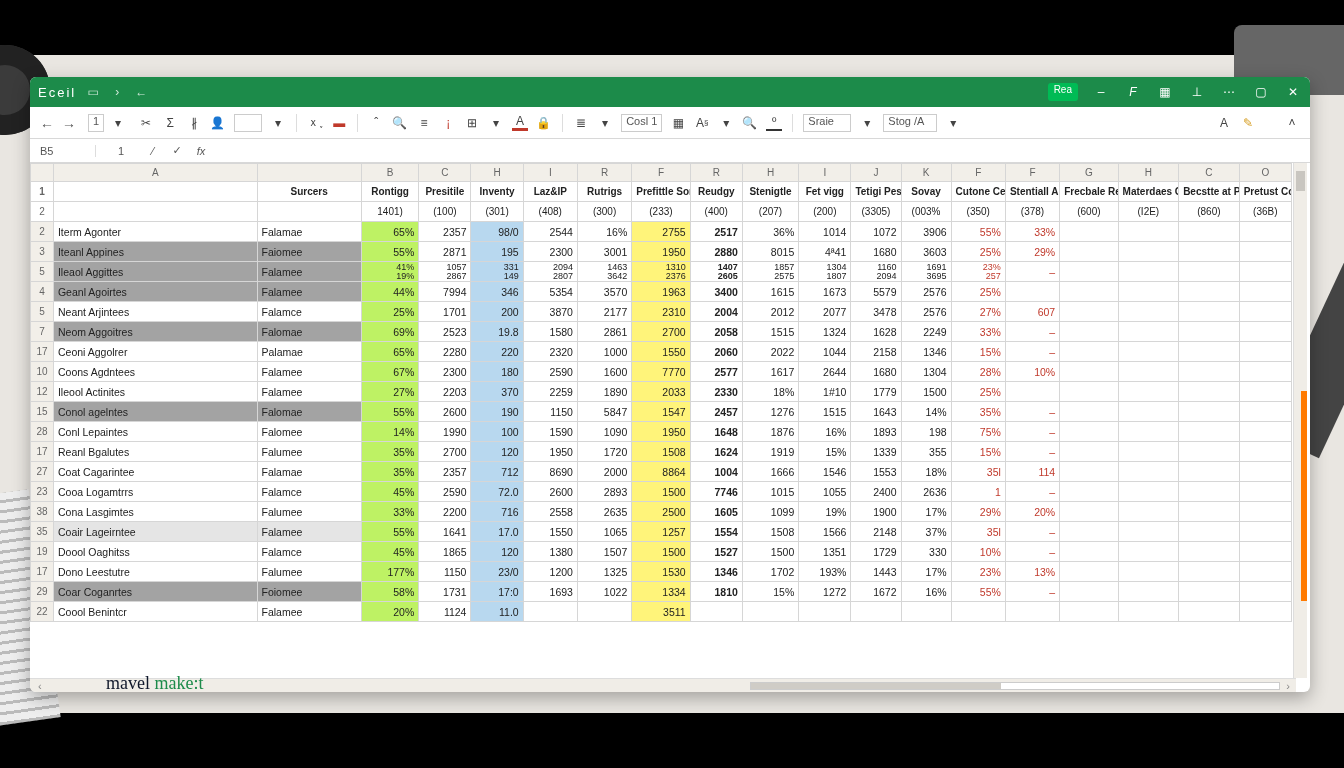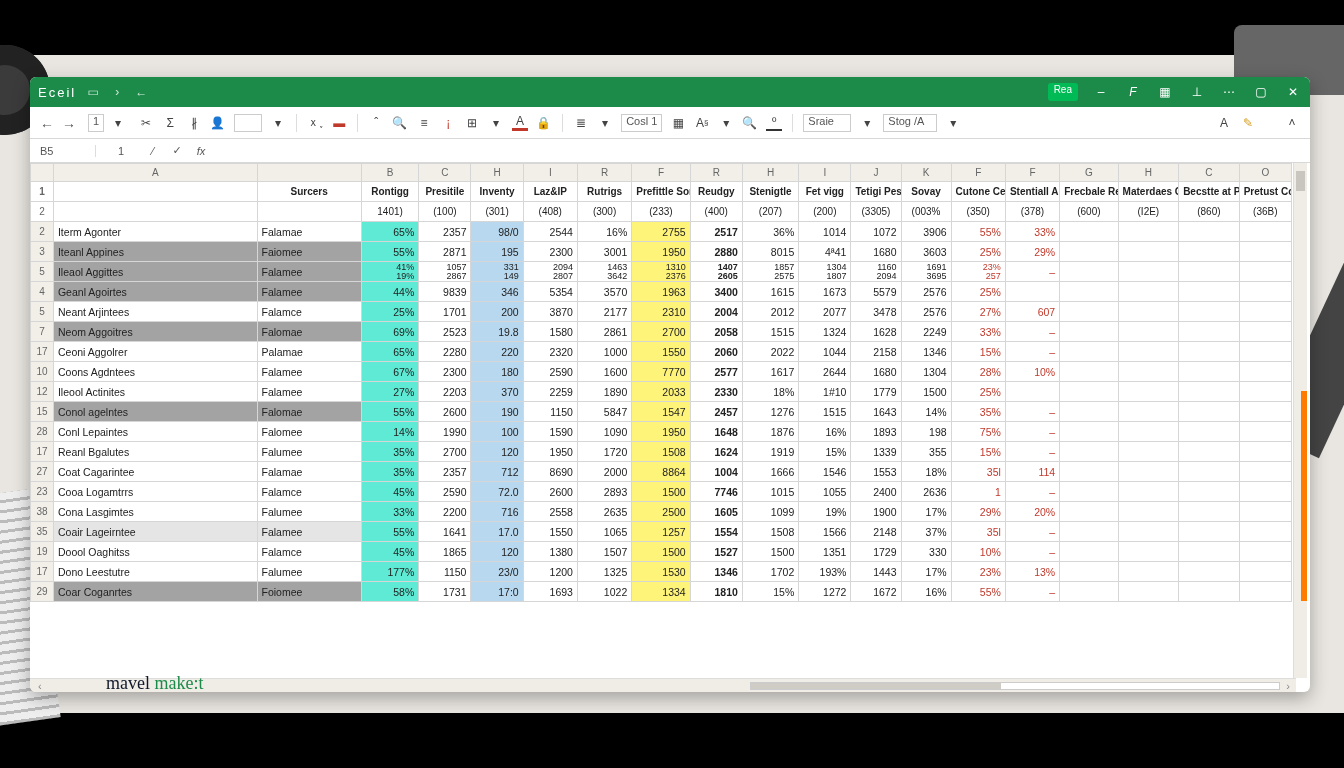--- a/index.html
+++ b/index.html
@@ -87,21 +87,21 @@
   }
   .sheet thead th.colhdr{
     background:#f2efe9; text-align:center; color:#666; font-size:10px; font-weight:normal;
     height:18px;
   }
   .sheet .label-col{ text-align:left; }
   .sheet .hdr-row td{ background:#fff; font-weight:bold; text-align:center; font-size:10px;}
   .sheet .hdr-row2 td{ background:#fff; text-align:center; font-size:10px;}
   .colA{ width:195px; }
   .colB{ width:100px; }
-  .colP{ width:55px; background:#5eead4;}
+  .colP{ width:55px; background:#bef264;}
   .colC{ width:50px;}
   .colH{ width:48px; background:#b8d8ef; text-align:center;}
   .colI{ width:52px;}
   .colR{ width:52px;}
   .colPS{ width:54px; background:#fff47a;}
   .colRe{ width:50px;font-weight:bold;}
   .colSt{ width:52px;}
   .colFV{ width:50px;}
   .colTP{ width:48px;}
   .colSo{ width:48px;}
@@ -421,21 +421,21 @@
               <td class="colFR"></td>
               <td class="colMC"></td>
               <td class="colBP"></td>
               <td class="colPC"></td>
             </tr>
             <tr class="row-orange">
               <td class="rowhdr">4</td>
               <td class="label-col colA">Geanl Agoirtes</td>
               <td class="label-col catB colB">Falamee</td>
               <td class="colP">44%</td>
-              <td class="colC">9839</td>
+              <td class="colC">7994</td>
               <td class="colH">346</td>
               <td class="colI">5354</td>
               <td class="colR">3570</td>
               <td class="colPS">1963</td>
               <td class="colRe">3400</td>
               <td class="colSt">1615</td>
               <td class="colFV">1673</td>
               <td class="colTP">5579</td>
               <td class="colSo">2576</td>
               <td class="colCu redtxt">25%</td>
@@ -763,20 +763,42 @@
               <td class="colI">1693</td>
               <td class="colR">1022</td>
               <td class="colPS">1334</td>
               <td class="colRe">1810</td>
               <td class="colSt">15%</td>
               <td class="colFV">1272</td>
               <td class="colTP">1672</td>
               <td class="colSo">16%</td>
               <td class="colCu redtxt">55%</td>
               <td class="colSA redtxt">–</td>
+              <td class="colFR"></td>
+              <td class="colMC"></td>
+              <td class="colBP"></td>
+              <td class="colPC"></td>
+            </tr>
+            <tr>
+              <td class="rowhdr">22</td>
+              <td class="label-col colA">Coool Benintcr</td>
+              <td class="label-col catB colB">Falamee</td>
+              <td class="colP">20%</td>
+              <td class="colC">1124</td>
+              <td class="colH">11.0</td>
+              <td class="colI"></td>
+              <td class="colR"></td>
+              <td class="colPS">3511</td>
+              <td class="colRe"></td>
+              <td class="colSt"></td>
+              <td class="colFV"></td>
+              <td class="colTP"></td>
+              <td class="colSo"></td>
+              <td class="colCu redtxt"></td>
+              <td class="colSA redtxt"></td>
               <td class="colFR"></td>
               <td class="colMC"></td>
               <td class="colBP"></td>
               <td class="colPC"></td>
             </tr>
           </tbody>
       </table>
 
       <div class="editbar">
         <div class="vthumb"></div>

